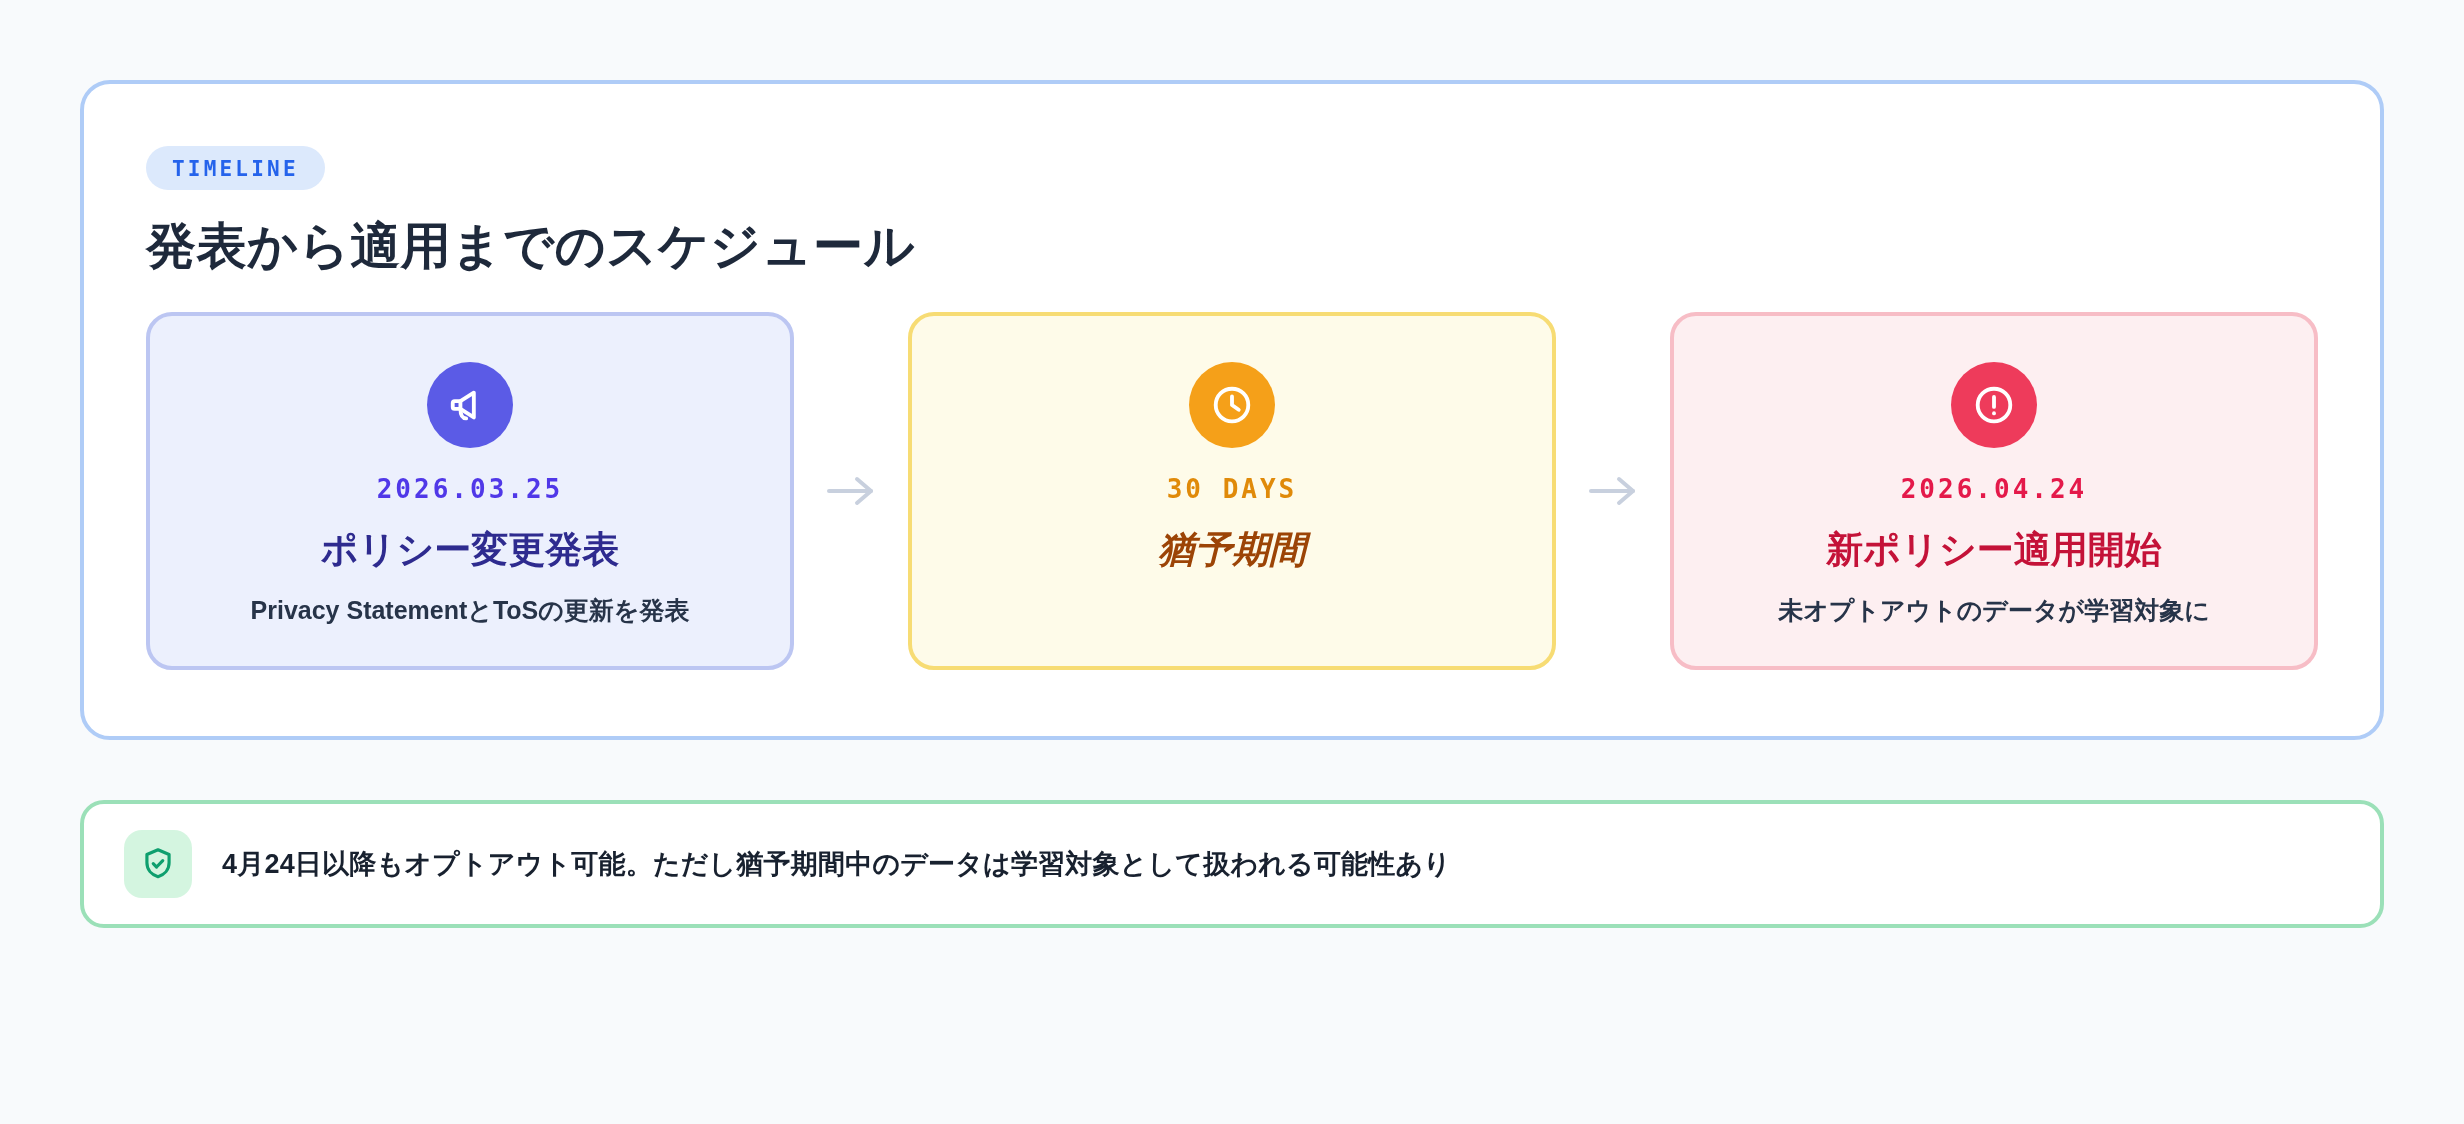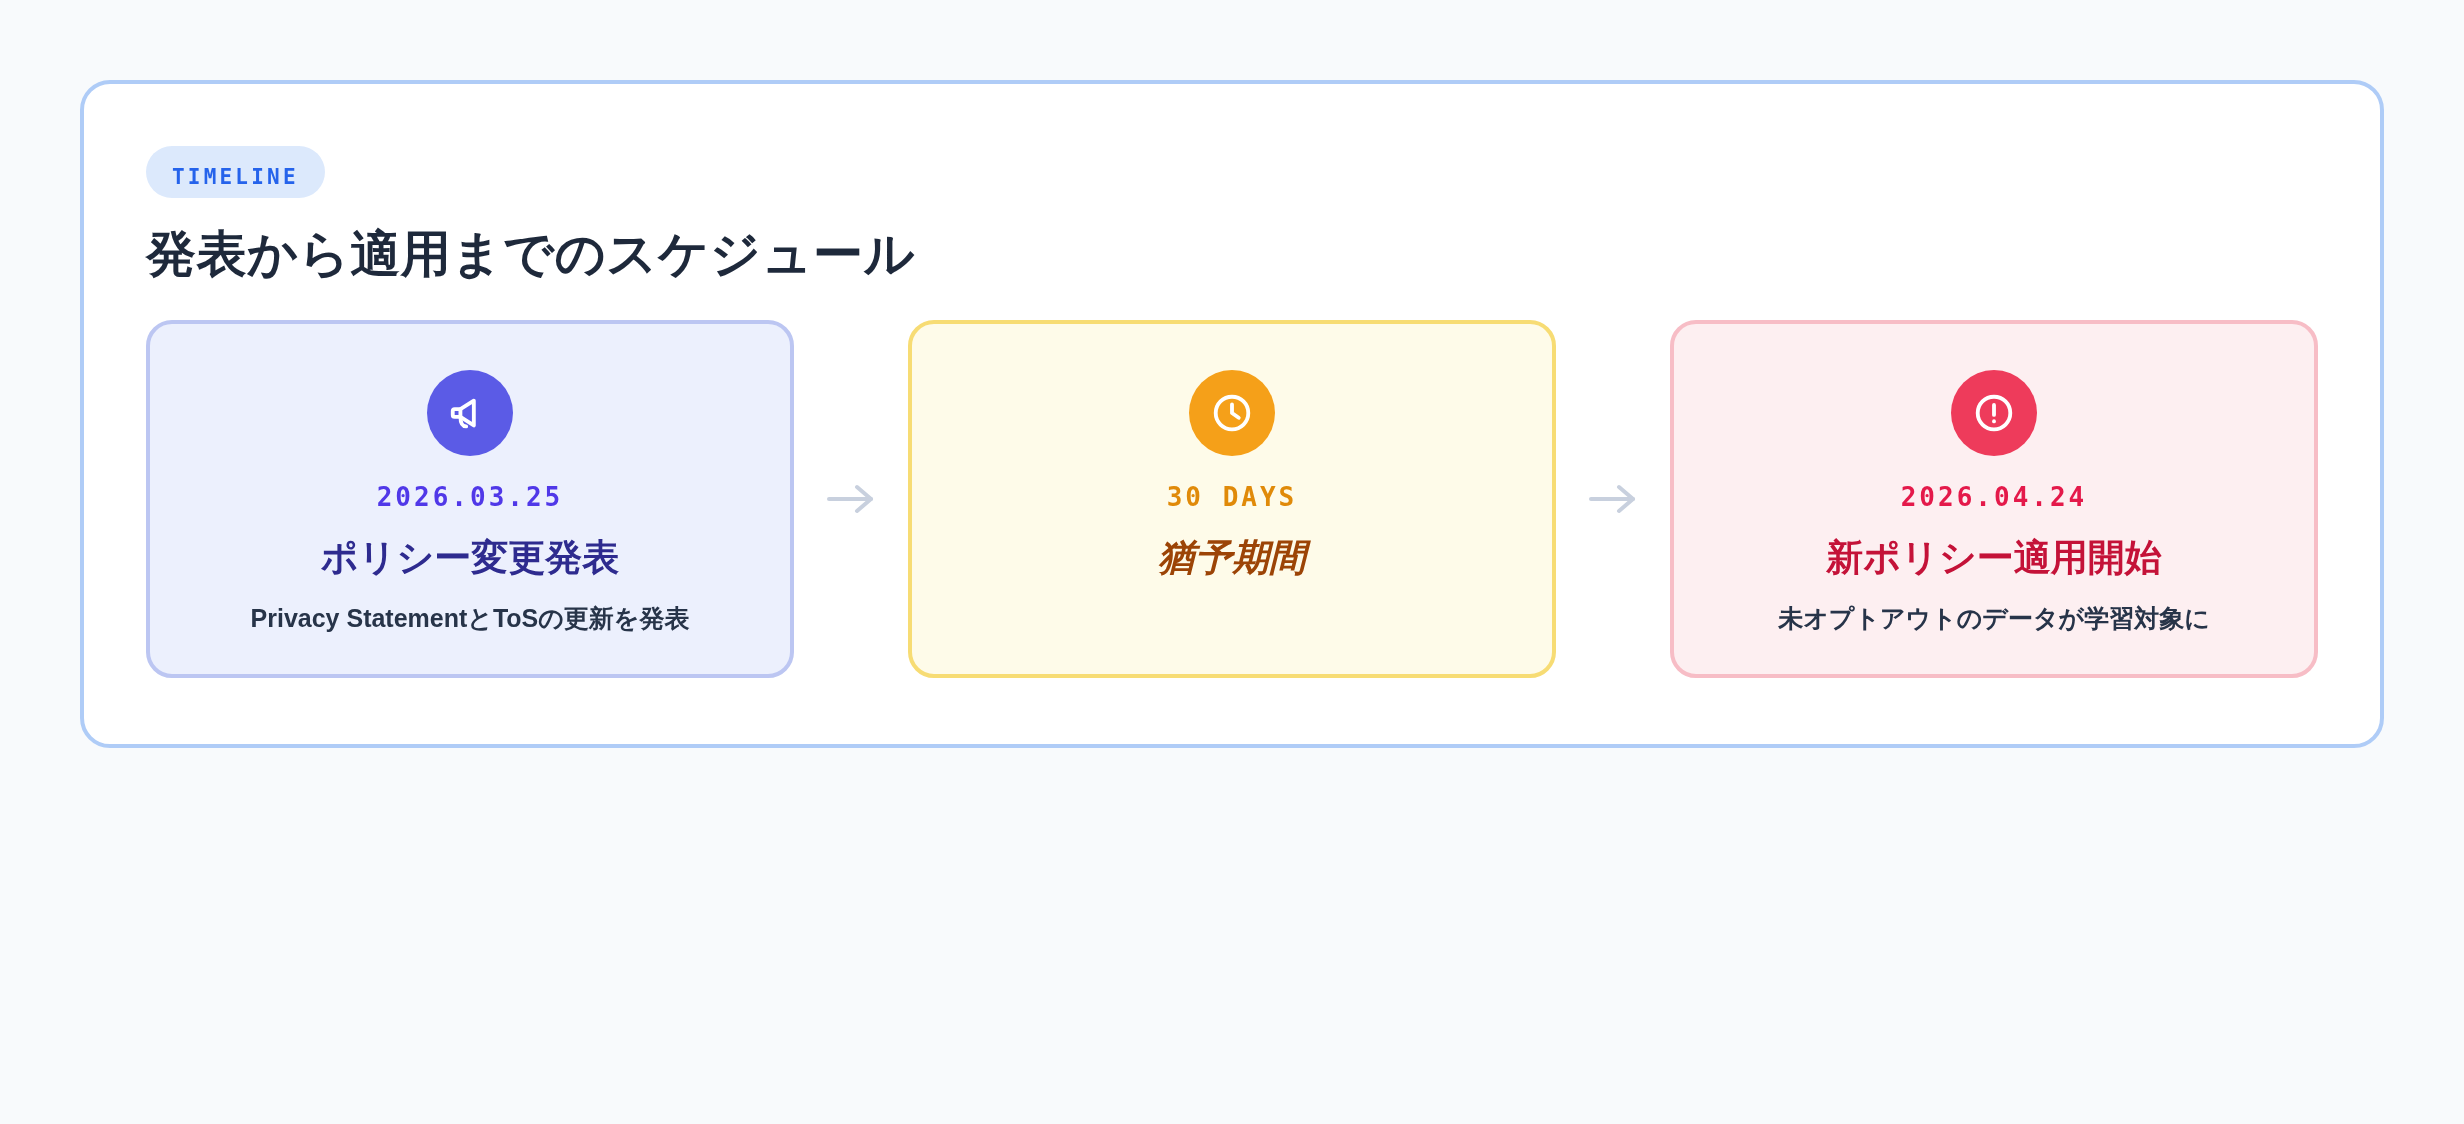--- a/index.html
+++ b/index.html
@@ -30,21 +30,21 @@
   }
 
   .badge {
     display: inline-block;
     background: #DCE9FC;
     color: #2563EB;
     font-family: "DejaVu Sans Mono", "Liberation Mono", monospace;
     font-size: 21px;
     font-weight: bold;
     letter-spacing: 3.2px;
-    padding: 21px 26px 10px 26px;
+    padding: 13px 26px 10px 26px;
     border-radius: 999px;
     line-height: 1;
   }
 
   .title {
     margin-top: 28px;
     font-size: 50px;
     font-weight: bold;
     color: #1E293B;
     letter-spacing: 0.5px;
@@ -220,14 +220,23 @@
           </svg>
         </div>
         <div class="step-date t-rose">2026.04.24</div>
         <div class="step-title t-rose">新ポリシー適用開始</div>
         <div class="step-desc">未オプトアウトのデータが学習対象に</div>
       </div>
 
     </div>
   </section>
 
+  <section class="footnote">
+    <div class="footnote-icon">
+      <svg width="38" height="38" viewBox="0 0 24 24" fill="none" stroke="#0E9F6E" stroke-width="2" stroke-linecap="round" stroke-linejoin="round">
+        <path d="M12 3l7 3v5.2c0 4.3-2.9 7.6-7 8.8-4.1-1.2-7-4.5-7-8.8V6l7-3z"></path>
+        <path d="M9 11.8l2.1 2.1 3.9-4"></path>
+      </svg>
+    </div>
+    <div class="footnote-text">4月24日以降もオプトアウト可能。ただし猶予期間中のデータは学習対象として扱われる可能性あり</div>
+  </section>
 
 </div>
 
 </body></html>

